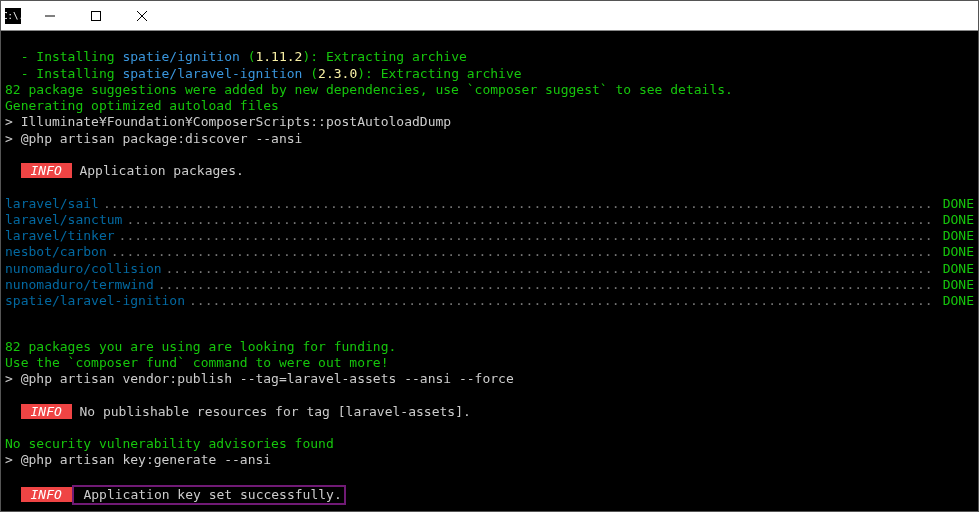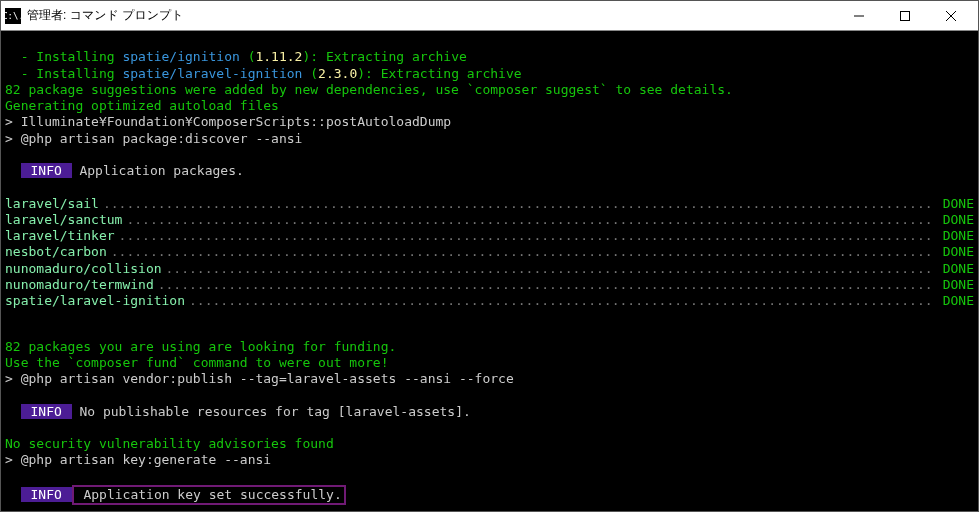--- a/index.html
+++ b/index.html
@@ -64,42 +64,42 @@
   font-size: 13px;
   white-space: pre;
   overflow: hidden;
   font-family: "Consolas", "MS Gothic", monospace;
 }
 .g { color: #16c60c; text-align: right; }
 .cy { color: #3a96dd; }
 .wh { color: #ccc; }
 .yl { color: #f9f1a5; }
 .badge {
-  background: #4c1d95;
+  background: #ef4444;
   color: #fff;
   padding: 0 2px;
+  font-style: italic;
 }
 .redbox {
   border: 2px solid #701a75;
   padding: 0 2px;
   display: inline-block;
 }
 .pkg-row { display: flex; }
-.pkg-name { color: #86efac; white-space: nowrap; }
+.pkg-name { color: #0369a1; white-space: nowrap; }
 .pkg-name::before { content: "  "; }
 .pkg-dots { flex: 1; color: #767676; overflow: hidden; letter-spacing: 0; padding: 0 4px; }
 .pkg-done { color: #16c60c; text-align: center; }
 </style>
 </head>
 <body>
 
 <div class="window">
   <div class="titlebar">
     <div class="titlebar-icon">C:\.</div>
-    <div class="titlebar-text">管理者: コマンド プロンプト</div>
     <div class="win-controls">
       <div class="win-btn">
         <svg viewBox="0 0 10 10">
             <line x1="0" y1="5" x2="10" y2="5" stroke="#000" stroke-width="1"></line>
           </svg>
       </div>
       <div class="win-btn">
         <svg viewBox="0 0 10 10">
             <rect x="0.5" y="0.5" width="9" height="9" fill="none" stroke="#000" stroke-width="1"></rect>
           </svg>

